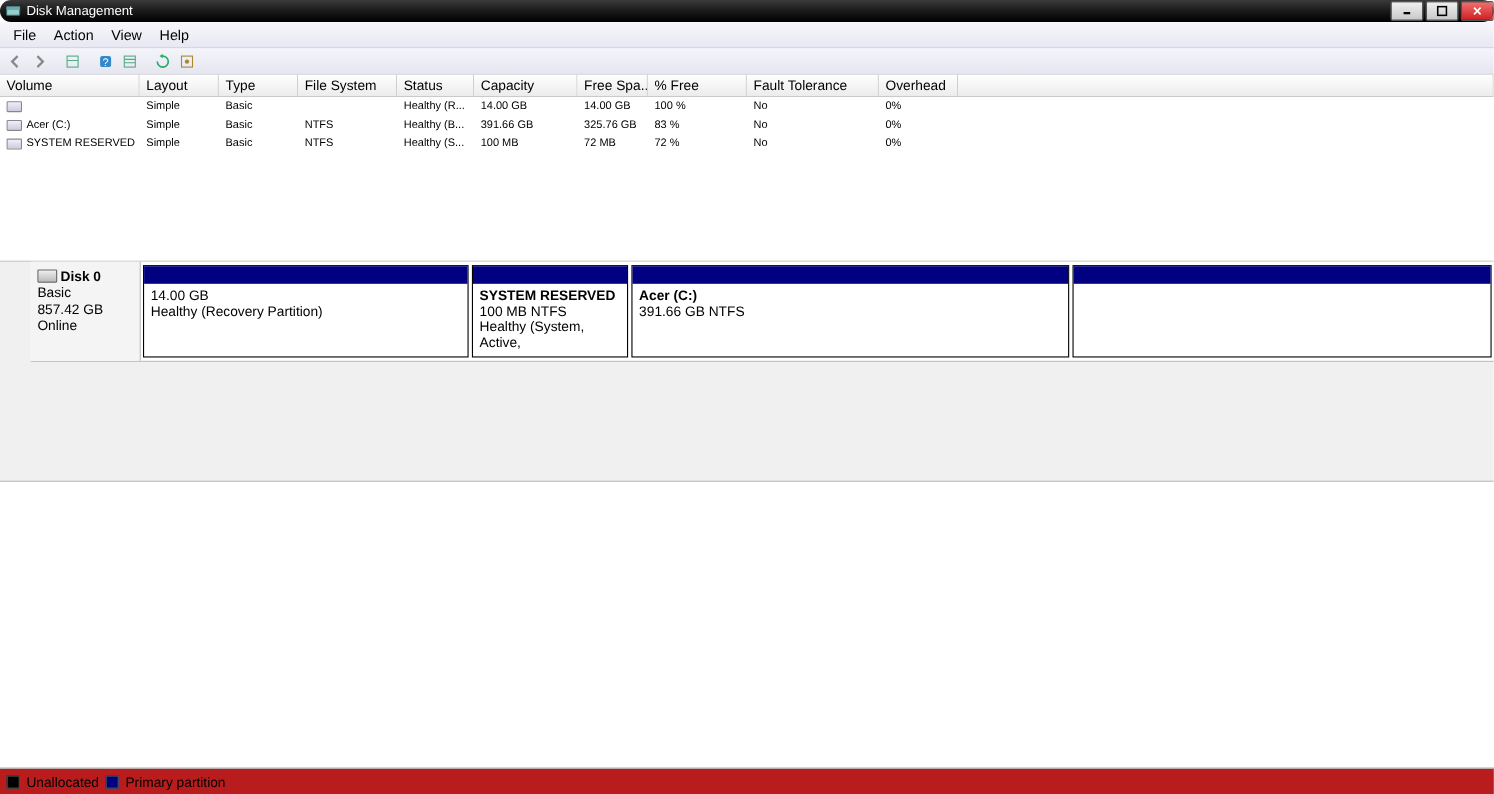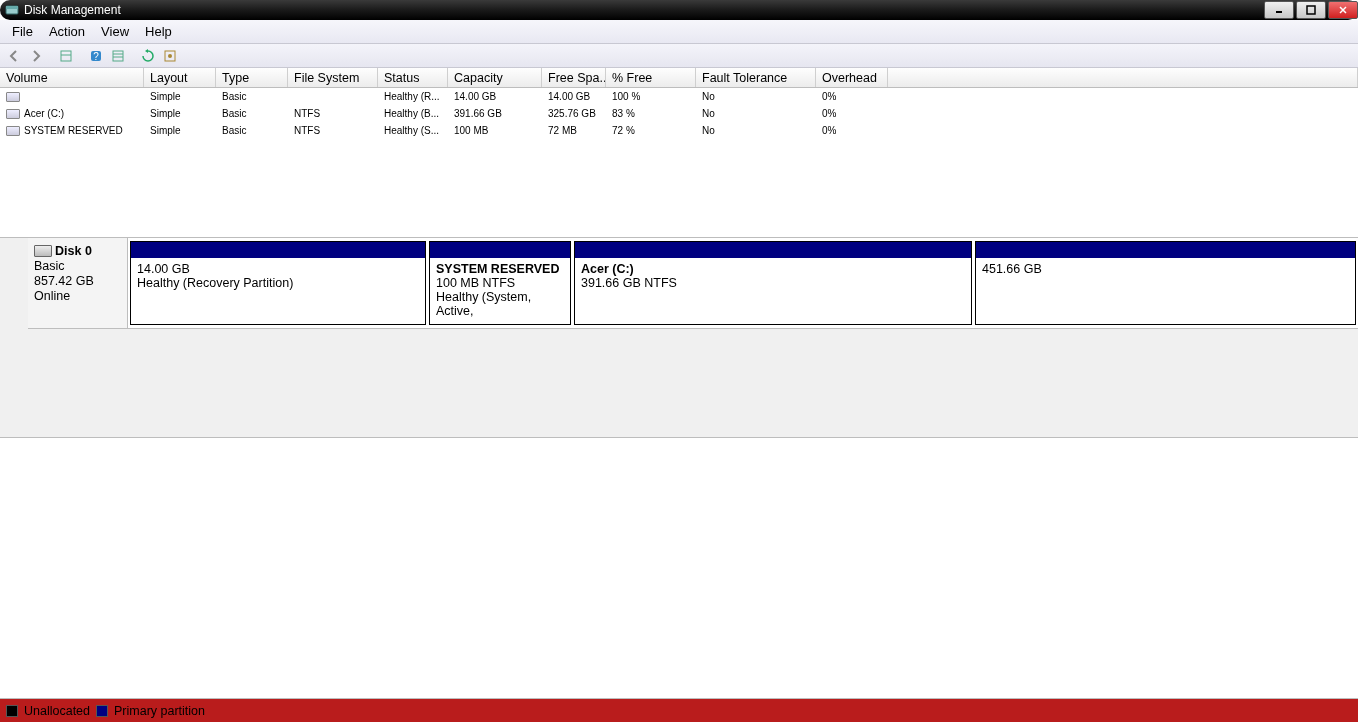--- a/index.html
+++ b/index.html
@@ -147,21 +147,21 @@
     background:#b91c1c;
     display:flex; align-items:center;
     padding: 0 6px; gap: 6px;
     font-size: 12.5px;
   }
   .swatch { width:12px;height:12px;display:inline-block;border:1px solid #555;}
   .swatch.black{background:#000;}
   .swatch.navy{background:#000080;}
 
   
-  .c-volume{width:144px}
+  .c-volume{width:127px}
   .c-layout{width:72px}
   .c-type{width:72px}
   .c-fs{width:90px}
   .c-status{width:70px}
   .c-cap{width:94px}
   .c-free{width:64px}
   .c-pfree{width:90px}
   .c-fault{width:120px}
   .c-over{width:72px}
   .c-rest{flex:1}
@@ -346,23 +346,20 @@
       </div>
       <div class="partition" style="flex:0 0 398px">
         <div class="p-header"></div>
         <div class="p-body">
           <div class="p-title">Acer  (C:)</div>
           <div class="p-line">391.66 GB NTFS</div>
         </div>
       </div>
       <div class="partition" style="flex:1">
         <div class="p-header"></div>
-        <div class="p-body">
-          <div class="p-line">451.66 GB</div>
-        </div>
       </div>
     </div>
   </div>
 
 
 </div>
 
 <div class="legend">
   <span class="swatch black"></span>
   <span>Unallocated</span>

